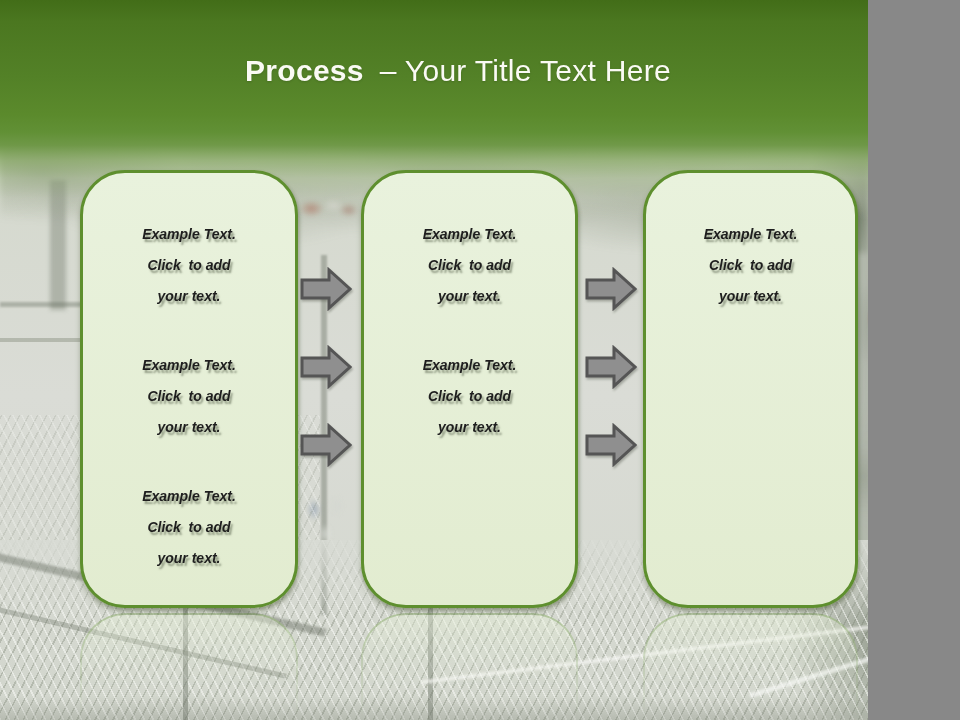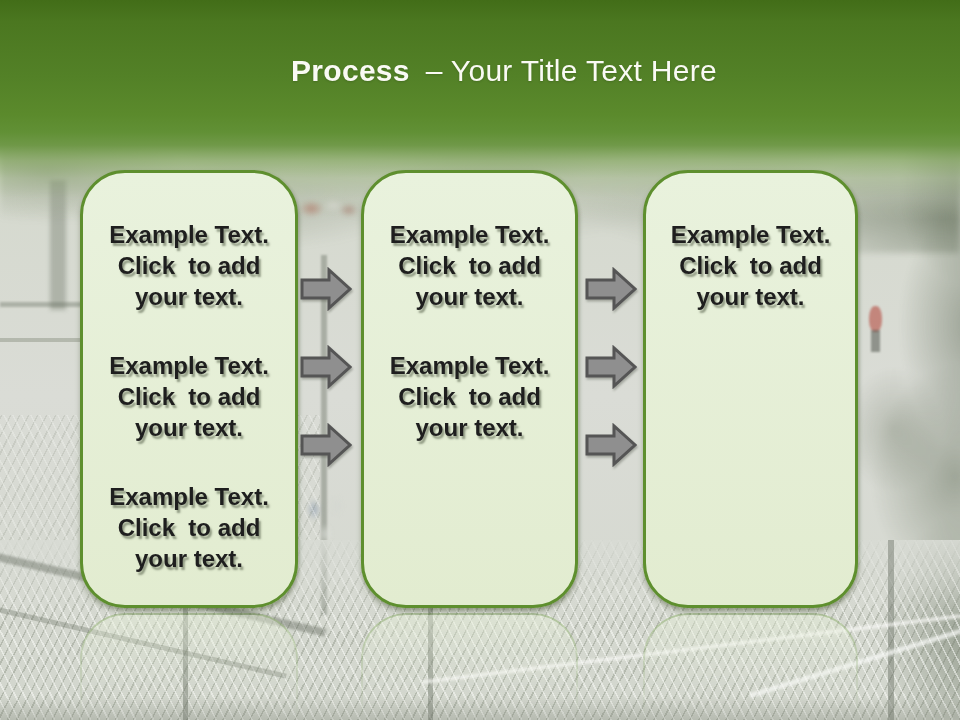--- a/index.html
+++ b/index.html
@@ -1,17 +1,17 @@
 <!DOCTYPE html>
 <html><head>
 <meta charset="utf-8">
 <style>
   html,body{margin:0;padding:0;background:#888;}
   .slide{
-    position:relative; width:960px; height:720px; overflow:hidden;
+    position:relative; width:868px; height:720px; overflow:hidden;
     font-family:"Liberation Sans", sans-serif;
     background:#d6d9d2;
   }
   .abs{position:absolute;}
 
   
   .bg-base{ inset:0;
     background:linear-gradient(180deg,#ccd2c5 0%,#d5d9ce 25%,#dadcd6 55%,#d6d9d1 80%,#d2d6cd 100%);
   }
   .trees-top{ left:0; top:108px; width:100%; height:145px; filter:blur(3px);
@@ -90,22 +90,22 @@
   
   .pbox{ top:170px; height:438px; z-index:4; box-sizing:border-box;
     background:linear-gradient(180deg,#e9f2dd,#e2ecd0);
     border:3px solid #5e8f2e; border-radius:45px;
     box-shadow:0 4px 5px rgba(70,84,50,.35), 2px 2px 3px rgba(70,84,50,.18);
     padding-top:46px; text-align:center;
   }
   .box-1{ left:80px;  width:218px; }
   .box-2{ left:361px; width:217px; }
   .box-3{ left:643px; width:215px; }
-  .pbox p{ margin:0 0 38px; font-weight:700;
-    font-size:24px; line-height:31px; color:#1e1e1e; }
+  .pbox p{ margin:0 0 38px; font-style:italic; font-weight:700;
+    font-size:14px; line-height:31px; color:#1e1e1e; }
   .line{ display:block; white-space:pre;
     text-shadow:2px 3px 2px rgba(88,98,76,.6); }
 
   
   .arrow{ width:52px; height:44px; z-index:4;
     filter:drop-shadow(1px 2px 1px rgba(60,65,55,.35)); }
   .ag1{ left:300px; } .ag2{ left:585px; }
   .ay1{ top:267px; } .ay2{ top:345px; } .ay3{ top:423px; }
 
   

